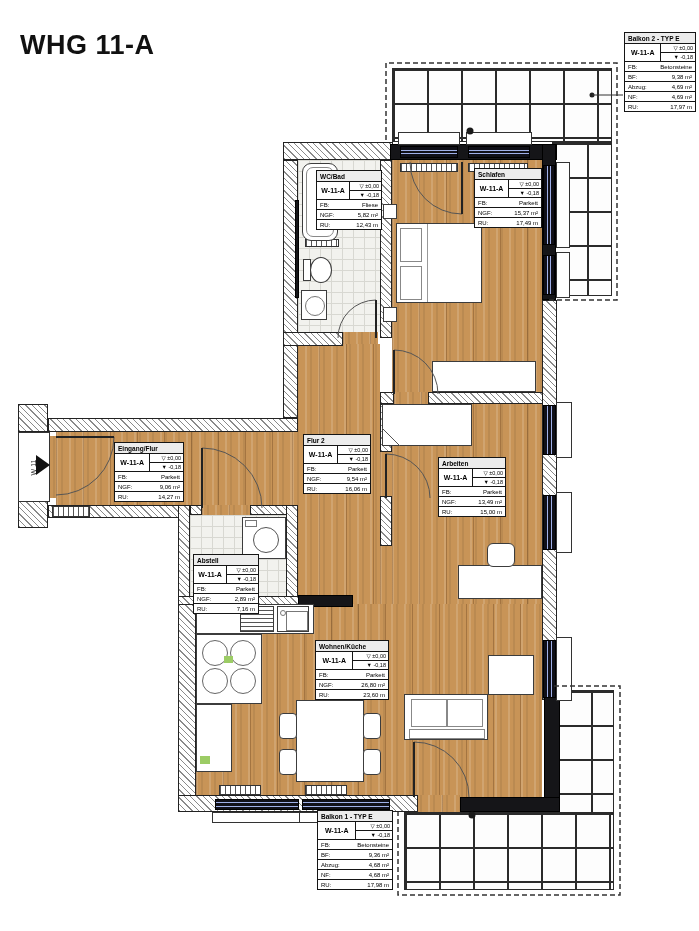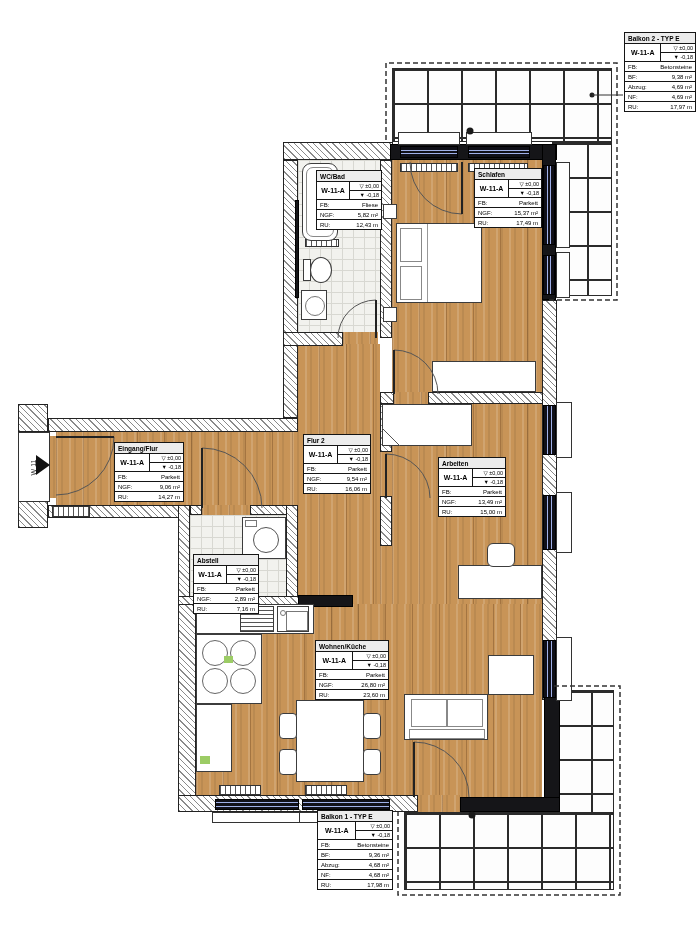--- a/index.html
+++ b/index.html
@@ -46,20 +46,21 @@
   #w11box{position:absolute;left:18px;top:432px;width:30px;height:68px;background:#fff;border:1px solid #333;
           display:flex;align-items:center;justify-content:center;z-index:10;}
   #w11box span{transform:rotate(-90deg);font-size:7px;color:#222;white-space:nowrap;}
   svg.ovl{position:absolute;left:0;top:0;z-index:20;pointer-events:none;}
 </style>
 </head>
 <body>
 
 <div id="plan">
 
+  <div id="title">WHG 11-A</div>
 
   <div class="abs btile" style="left:392px;top:68px;width:220px;height:74px"></div>
   <div class="abs btile" style="left:552px;top:142px;width:60px;height:154px"></div>
   <div class="abs btile" style="left:556px;top:690px;width:58px;height:200px"></div>
   <div class="abs btile" style="left:404px;top:812px;width:210px;height:78px"></div>
 
   <div class="abs wood" style="left:392px;top:160px;width:150px;height:232px"></div>
   <div class="abs tile" style="left:298px;top:160px;width:82px;height:172px"></div>
   <div class="abs wood" style="left:292px;top:344px;width:88px;height:260px"></div>
   <div class="abs wood" style="left:56px;top:432px;width:236px;height:73px"></div>

